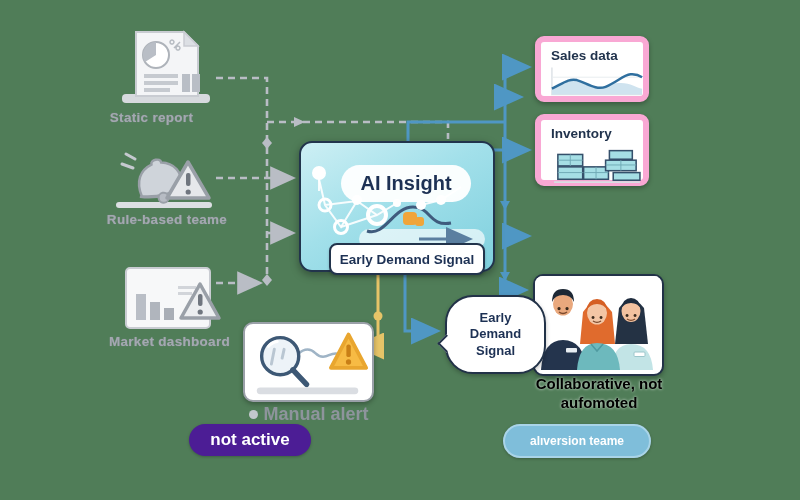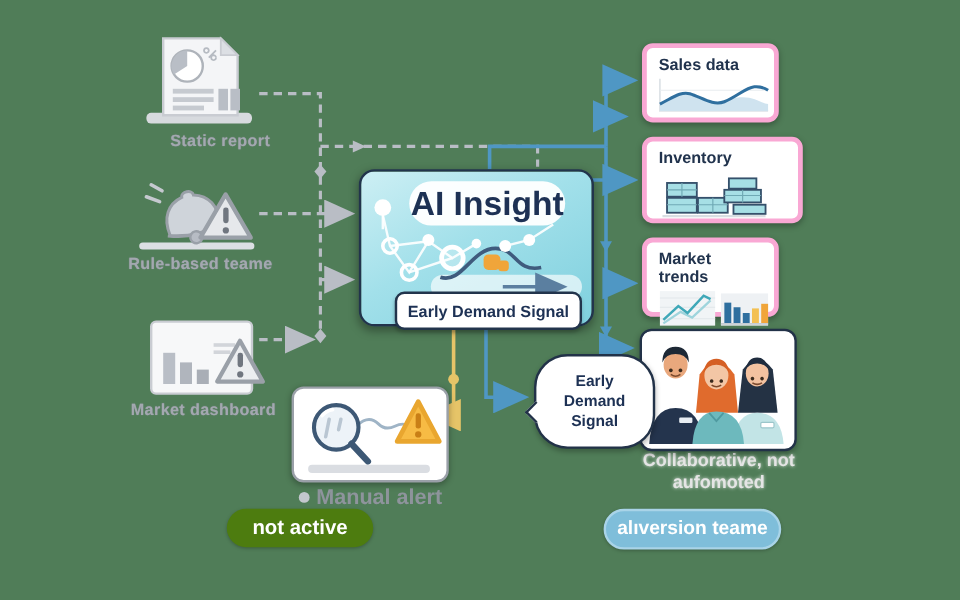--- a/index.html
+++ b/index.html
@@ -11,59 +11,59 @@
   .layer{z-index:2;}
 
   
   .grey-label{color:#a3a8b0;font-weight:700;font-size:13.5px;text-align:center;
     letter-spacing:.3px;filter:blur(.55px);text-shadow:0 0 1px #878c94;z-index:2;}
 
   
   .ai-box{left:299px;top:141px;width:192px;height:127px;border-radius:13px;
     background:linear-gradient(150deg,#cdeff4 0%,#a2e0ea 45%,#7fd0de 100%);
     border:2.5px solid #22344c;box-shadow:0 3px 8px rgba(0,0,0,.35);z-index:2;}
-  .ai-pill{position:absolute;left:40px;top:8px;width:130px;height:37px;background:rgba(255,255,255,.95);
+  .ai-pill{position:absolute;left:40px;top:22px;width:130px;height:37px;background:rgba(255,255,255,.95);
     border-radius:19px;display:flex;align-items:center;justify-content:center;
-    color:#1d3154;font-size:28px;font-weight:700;z-index:3;}
+    color:#1d3154;font-size:20px;font-weight:700;z-index:3;}
   .signal-label{position:absolute;left:28px;top:100px;width:152px;height:28px;background:#fff;
     border:2px solid #22344c;border-radius:8px;display:flex;align-items:center;justify-content:center;
     color:#1d3154;font-size:13.5px;font-weight:700;z-index:4;box-shadow:0 2px 3px rgba(0,0,0,.2);}
 
   
-  .card{background:#fff;border:4px solid #f9a8d4;border-radius:9px;box-shadow:0 2px 5px rgba(0,0,0,.3);
+  .card{background:#fff;border:6px solid #f9a8d4;border-radius:9px;box-shadow:0 2px 5px rgba(0,0,0,.3);
     padding:6px 9px 4px 9px;box-sizing:border-box;z-index:2;}
   .card-title{color:#21334d;font-size:13.5px;font-weight:700;margin:0 0 2px 1px;}
 
   
   .people-frame{left:533px;top:274px;width:127px;height:98px;background:#fff;border:2px solid #223248;
     border-radius:10px;overflow:hidden;box-shadow:0 2px 5px rgba(0,0,0,.3);z-index:3;}
-  .people-caption{left:515px;top:375px;width:168px;text-align:center;color:#e5e5e5;font-size:15px;
+  .people-caption{left:515px;top:375px;width:168px;text-align:center;color:#000000;font-size:15px;
     font-weight:700;line-height:1.25;filter:blur(.35px);text-shadow:0 0 3px rgba(255,255,255,.85);z-index:2;}
 
   
   .bubble{left:445px;top:295px;width:97px;height:75px;background:#fff;border:2px solid #223248;
     border-radius:28px;display:flex;align-items:center;justify-content:center;text-align:center;
     color:#1d3154;font-size:13px;font-weight:700;line-height:1.25;z-index:4;box-shadow:0 2px 4px rgba(0,0,0,.25);}
   .bubble .txt{width:70px;}
   .bubble:after{content:'';position:absolute;left:-7px;top:40px;width:11px;height:11px;background:#fff;
     border-left:2px solid #223248;border-bottom:2px solid #223248;transform:rotate(45deg);}
 
   
   .manual-box{left:243px;top:322px;width:131px;height:80px;background:#fff;border:2px solid #9aa0a8;
     border-radius:10px;box-shadow:0 2px 5px rgba(0,0,0,.3);z-index:2;padding:2px;box-sizing:border-box;}
   .manual-label{left:238px;top:404px;width:142px;display:flex;align-items:center;justify-content:center;gap:5px;
     color:#8e949c;font-weight:700;font-size:18px;filter:blur(.6px);z-index:2;}
   .manual-label .dot{width:9px;height:9px;border-radius:50%;background:#c3c7cd;flex:0 0 auto;}
 
   
   .badge{display:flex;align-items:center;justify-content:center;color:#fff;font-weight:700;z-index:2;}
-  .badge-grey{left:189px;top:424px;width:122px;height:32px;border-radius:16px;background:#4d7c0f;
+  .badge-grey{left:189px;top:424px;width:122px;height:32px;border-radius:16px;background:#4c1d95;
     font-size:17px;filter:blur(.3px);box-shadow:0 1px 3px rgba(0,0,0,.25);}
   .badge-blue{left:503px;top:424px;width:148px;height:34px;border-radius:17px;background:#7fbeda;
-    border:2px solid #a9d4e8;font-size:16px;box-sizing:border-box;box-shadow:0 1px 3px rgba(0,0,0,.25);}
+    border:2px solid #a9d4e8;font-size:12px;box-sizing:border-box;box-shadow:0 1px 3px rgba(0,0,0,.25);}
 </style>
 </head>
 <body>
 
 <div class="scene">
 
   <svg class="connectors" width="800" height="500" viewBox="0 0 800 500">
     <defs>
       <marker id="ag" markerWidth="10" markerHeight="9" refX="8" refY="4.5" orient="auto">
           <path d="M0,0 L10,4.5 L0,9 z" fill="#b9bdc5"></path>
@@ -113,21 +113,21 @@
     <path d="M72,4 l14,14 h-14 z" fill="#dcdfe4" stroke="#c9ccd2" stroke-width="1.5"></path>
     <circle cx="44" cy="27" r="13" fill="#ffffff" stroke="#aeb3ba" stroke-width="2"></circle>
     <path d="M44,27 L44,14 A13,13 0 0 0 33,34 z" fill="#b9bec6"></path>
     <path d="M62,20 l6,-6 M62,14 a2,2 0 1 0 0,.1 M68,20 a2,2 0 1 0 0,.1" stroke="#b6bbc2" stroke-width="1.5" fill="none"></path>
     <rect x="32" y="46" width="34" height="4" fill="#c6cad0"></rect>
     <rect x="32" y="53" width="34" height="4" fill="#c6cad0"></rect>
     <rect x="32" y="60" width="26" height="4" fill="#c6cad0"></rect>
     <rect x="70" y="46" width="8" height="18" fill="#b9bec6"></rect>
     <rect x="80" y="46" width="8" height="18" fill="#b9bec6"></rect>
   </svg>
-  <div class="abs grey-label" style="left:116px;top:110px;width:135px;">Static report</div>
+  <div class="abs grey-label" style="left:84px;top:110px;width:135px;">Static report</div>
 
   <svg class="abs layer" style="left:110px;top:146px;" width="110" height="64" viewBox="0 0 110 64">
     <rect x="6" y="56" width="96" height="6" rx="3" fill="#dcdfe3"></rect>
     <path d="M16,8 l9,5 M12,18 l11,4" stroke="#c5c9cf" stroke-width="3" stroke-linecap="round"></path>
     <g transform="rotate(-12 50 30)">
       <path d="M28,46 c-3,-16 4,-26 16,-29 c0,-5 10,-5 10,0 c12,3 19,13 16,29 q-21,6 -42,0 z" fill="#cfd4da" stroke="#9aa0a8" stroke-width="2.5"></path>
       <path d="M26,46 q24,8 48,0" fill="none" stroke="#9aa0a8" stroke-width="2.5"></path>
       <circle cx="49" cy="52" r="5" fill="#b7bcc4" stroke="#9aa0a8" stroke-width="2"></circle>
     </g>
     <polygon points="78,16 99,52 57,52" fill="#e6e8eb" stroke="#9aa0a8" stroke-width="3.5" stroke-linejoin="round"></polygon>
@@ -186,21 +186,21 @@
   <div class="abs card" style="left:535px;top:36px;width:114px;height:66px;">
     <div class="card-title">Sales data</div>
     <svg width="94" height="34" viewBox="0 0 98 34">
       <path d="M2,2 V30 H96" stroke="#dde2e7" stroke-width="1.5" fill="none"></path>
       <path d="M2,12 H96" stroke="#e8ecef" stroke-width="1" fill="none"></path>
       <path d="M2,30 L2,24 C14,18 20,14 28,16 C38,19 44,25 54,22 C62,20 66,18 74,18 C84,18 90,23 96,24 L96,30 z" fill="#cfe3ef"></path>
       <path d="M2,24 C14,18 20,13 28,15 C38,18 48,26 58,22 C70,17 76,10 84,9 C90,8.5 93,10 96,12" stroke="#2f6f9f" stroke-width="2.6" fill="none"></path>
     </svg>
   </div>
 
-  <div class="abs card" style="left:535px;top:114px;width:134px;height:72px;">
+  <div class="abs card" style="left:535px;top:114px;width:114px;height:72px;">
     <div class="card-title">Inventory</div>
     <svg width="94" height="42" viewBox="0 0 98 44">
       <path d="M4,41 H94" stroke="#d8dde2" stroke-width="2"></path>
       <g fill="#a6dfe5" stroke="#35506b" stroke-width="1.6">
         <rect x="8" y="12" width="26" height="12"></rect>
         <rect x="8" y="25" width="26" height="13"></rect>
         <rect x="35" y="25" width="26" height="13"></rect>
         <rect x="62" y="8" width="24" height="9"></rect>
         <rect x="58" y="18" width="32" height="11"></rect>
         <rect x="66" y="31" width="28" height="8"></rect>
@@ -210,36 +210,20 @@
           <line x1="8" y1="31" x2="34" y2="31"></line>
         <line x1="35" y1="31" x2="61" y2="31"></line>
           <line x1="58" y1="23" x2="90" y2="23"></line>
         <line x1="21" y1="12" x2="21" y2="24"></line>
           <line x1="48" y1="25" x2="48" y2="38"></line>
         <line x1="74" y1="18" x2="74" y2="29"></line>
       </g>
     </svg>
   </div>
 
-  <div class="abs card" style="left:535px;top:198px;width:114px;height:66px;">
-    <div class="card-title">Market trends</div>
-    <svg width="94" height="34" viewBox="0 0 98 34">
-      <rect x="2" y="2" width="48" height="30" fill="#f1f4f6"></rect>
-      <path d="M2,26 H50 M2,16 H50 M2,8 H50" stroke="#e1e6ea" stroke-width="1"></path>
-      <path d="M5,30 L20,20 L30,25 L46,10" stroke="#9fd4dc" stroke-width="2" fill="none"></path>
-      <path d="M5,27 L18,15 L26,21 L40,6 L46,9" stroke="#3fa8b8" stroke-width="2.2" fill="none"></path>
-      <rect x="55" y="4" width="41" height="28" fill="#eef1f4"></rect>
-      <rect x="58" y="12" width="6" height="18" fill="#2f6f9f"></rect>
-      <rect x="66" y="16" width="6" height="14" fill="#2f6f9f"></rect>
-      <rect x="74" y="21" width="6" height="9" fill="#2f6f9f"></rect>
-      <rect x="82" y="17" width="6" height="13" fill="#f3c053"></rect>
-      <rect x="90" y="13" width="6" height="17" fill="#f0a53a"></rect>
-      <path d="M55,30.5 H96" stroke="#c6ccd2" stroke-width="1.5"></path>
-    </svg>
-  </div>
 
   <div class="abs people-frame">
     <svg width="123" height="94" viewBox="0 0 123 94">
       <rect x="0" y="0" width="123" height="94" fill="#ffffff"></rect>
 
       <g>
         <ellipse cx="28" cy="28" rx="10" ry="11.5" fill="#e9a87d"></ellipse>
         <path d="M17,26 q0,-13 11,-13 q11,0 11,13 q-3,-7 -11,-7 q-8,0 -11,7 z" fill="#1d2835"></path>
         <path d="M24,31 a1.6,1.6 0 1 0 .1,0 M32,31 a1.6,1.6 0 1 0 .1,0" fill="#3a2a1d"></path>
         <path d="M24,36 q4,3 8,0" stroke="#7c4a2d" stroke-width="1.3" fill="none"></path>

